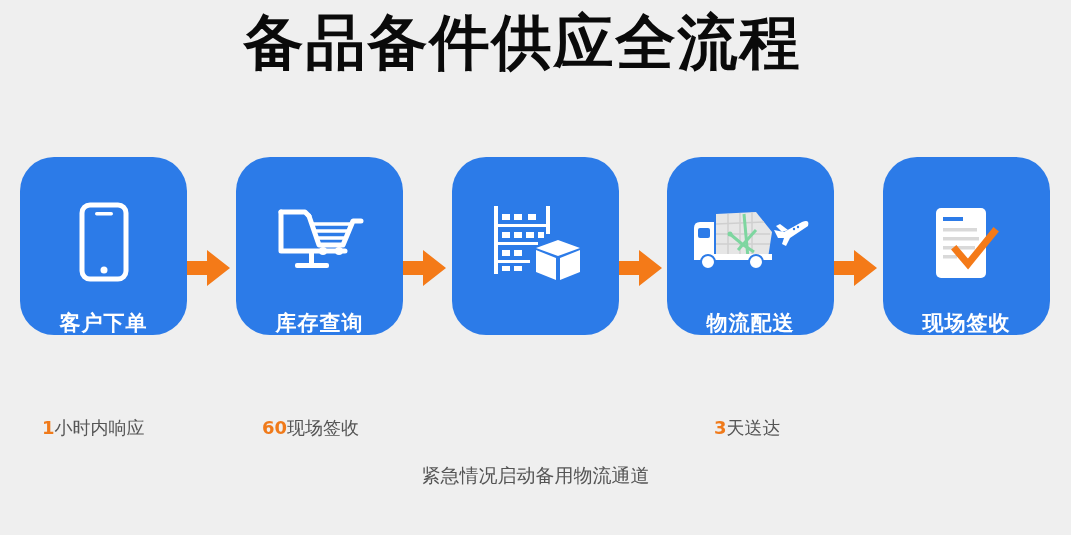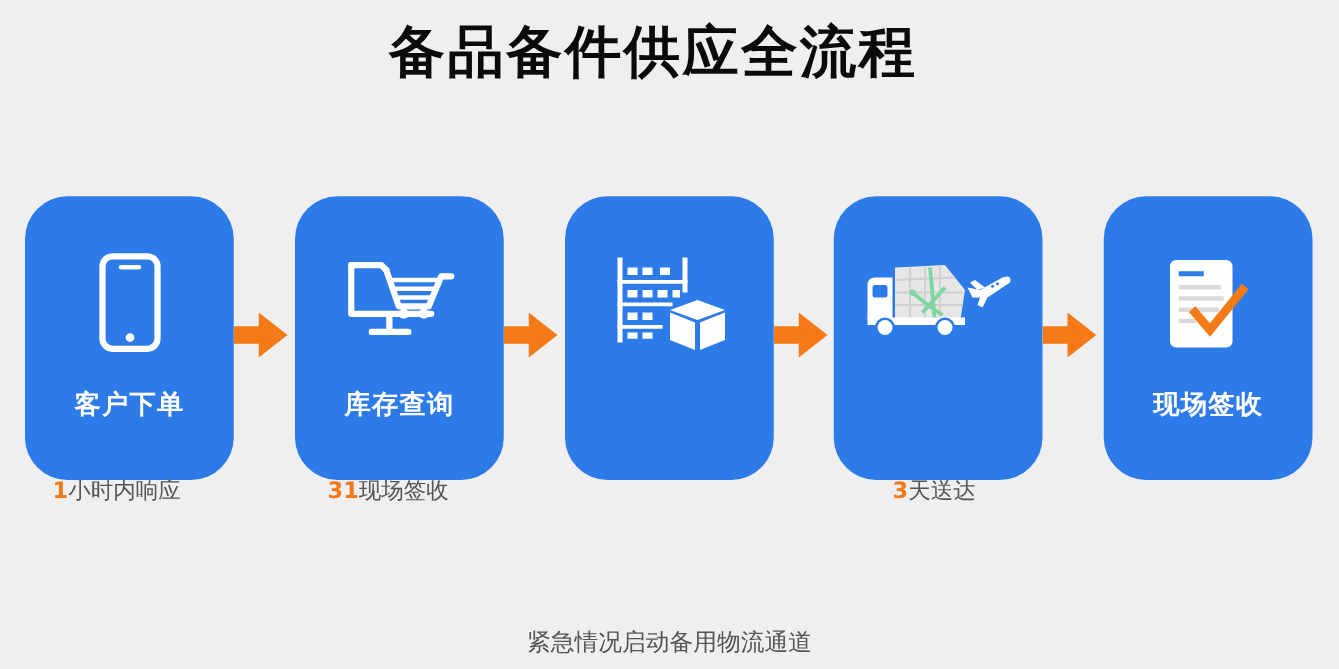--- a/index.html
+++ b/index.html
@@ -4,44 +4,44 @@
 <style>
   html, body { margin: 0; padding: 0; }
   body {
     width: 1071px; height: 535px; overflow: hidden;
     background: #efefef;
     font-family: "DejaVu Sans", "Liberation Sans", sans-serif;
     position: relative;
   }
   .title {
     position: absolute; left: 0; top: 2px; width: 1045px;
-    text-align: center; font-size: 45px; font-weight: bold;
+    text-align: center; font-size: 60px; font-weight: bold;
     color: #0a0a0a; letter-spacing: 2px; line-height: 80px;
   }
   .step {
-    position: absolute; top: 157px; width: 167px; height: 227px;
+    position: absolute; top: 157px; width: 167px; height: 178px;
     background: #2c7be8; border-radius: 34px;
   }
   .step .icon {
     position: absolute; left: 0; top: 40px; width: 167px; height: 90px;
     display: flex; align-items: center; justify-content: center;
   }
   .step .label {
     position: absolute; left: 0; top: 152px; width: 167px;
     text-align: center; color: #ffffff; font-size: 21px; font-weight: bold;
     letter-spacing: 1px;
   }
   .arrow { position: absolute; top: 250px; width: 44px; height: 36px; }
   .note {
-    position: absolute; top: 380px; font-size: 18px; color: #555;
+    position: absolute; top: 416px; font-size: 18px; color: #555;
     white-space: nowrap;
   }
   .note .hl { color: #f07a1a; font-weight: bold; }
   .footer {
-    position: absolute; left: 0; top: 501px; width: 1071px;
+    position: absolute; left: 0; top: 463px; width: 1071px;
     text-align: center; font-size: 19px; color: #555;
   }
 </style>
 </head>
 <body>
 
 <div class="title">备品备件供应全流程</div>
 
 <div class="step" style="left:20px">
   <div class="icon">
@@ -136,20 +136,21 @@
       <circle cx="40" cy="24" r="2.5" fill="#7ed6a0"></circle>
       <rect x="4" y="44" width="78" height="6" fill="#fff"></rect>
       <circle cx="18" cy="52" r="7" fill="#fff" stroke="#2c7be8" stroke-width="2"></circle>
       <circle cx="66" cy="52" r="7" fill="#fff" stroke="#2c7be8" stroke-width="2"></circle>
       <path d="M84 20 L94 22 L112 12 Q120 9 118 16 L100 28 L96 36 L92 34 L94 28 L88 28 Z" fill="#fff"></path>
       <path d="M86 16 L90 14 L98 20 L92 22 Z" fill="#fff"></path>
       <circle cx="104" cy="19" r="1.2" fill="#2c7be8"></circle>
       <circle cx="108" cy="17" r="1.2" fill="#2c7be8"></circle>
     </svg>
   </div>
+  <div class="label">物流配送</div>
 </div>
 
 <div class="arrow" style="left:834px">
   <svg width="44" height="36" viewBox="0 0 44 36">
       <polygon points="0,11 20,11 20,0 43,18 20,36 20,25 0,25" fill="#f47a18"></polygon>
     </svg>
 </div>
 
 <div class="step" style="left:883px">
   <div class="icon">
@@ -163,19 +164,19 @@
       <polyline points="24,46 36,60 62,28" fill="none" stroke="#f47a18" stroke-width="7" stroke-linecap="square"></polyline>
     </svg>
   </div>
   <div class="label">现场签收</div>
 </div>
 
 <div class="note" style="left:42px">
   <span class="hl">1</span><span>小时内响应</span>
 </div>
 <div class="note" style="left:262px">
-  <span class="hl">31</span><span>现场签收</span>
+  <span class="hl">60</span><span>现场签收</span>
 </div>
 <div class="note" style="left:714px">
   <span class="hl">3</span><span>天送达</span>
 </div>
 
 <div class="footer">紧急情况启动备用物流通道</div>
 
 </body></html>

